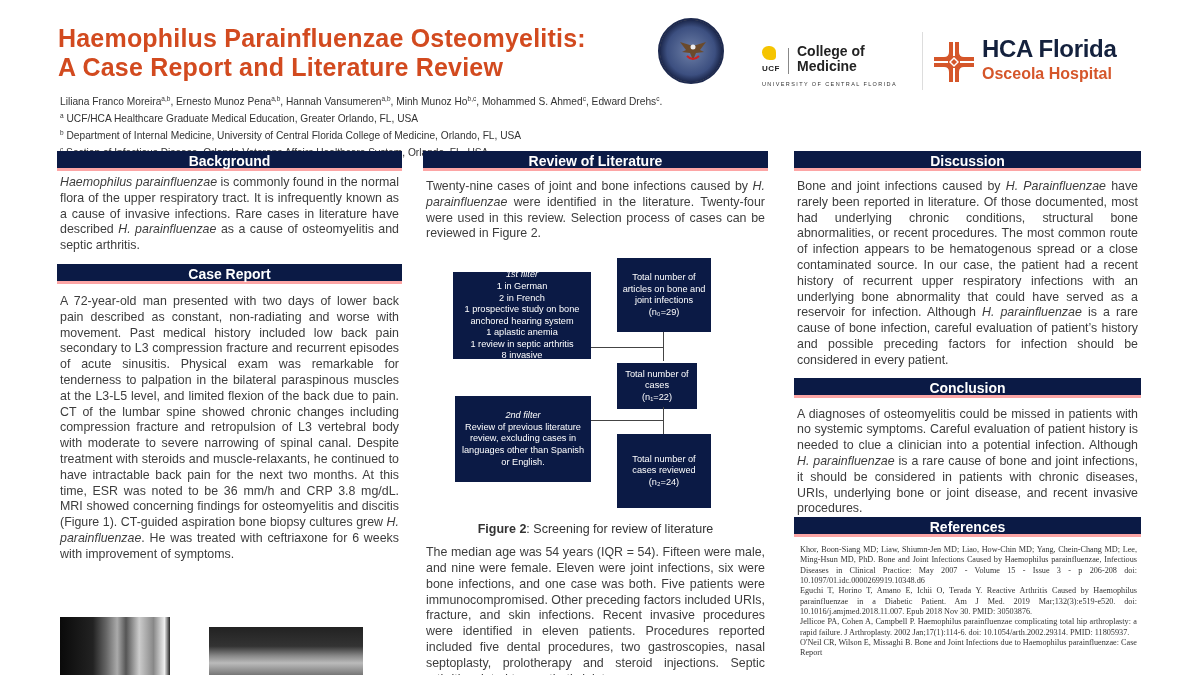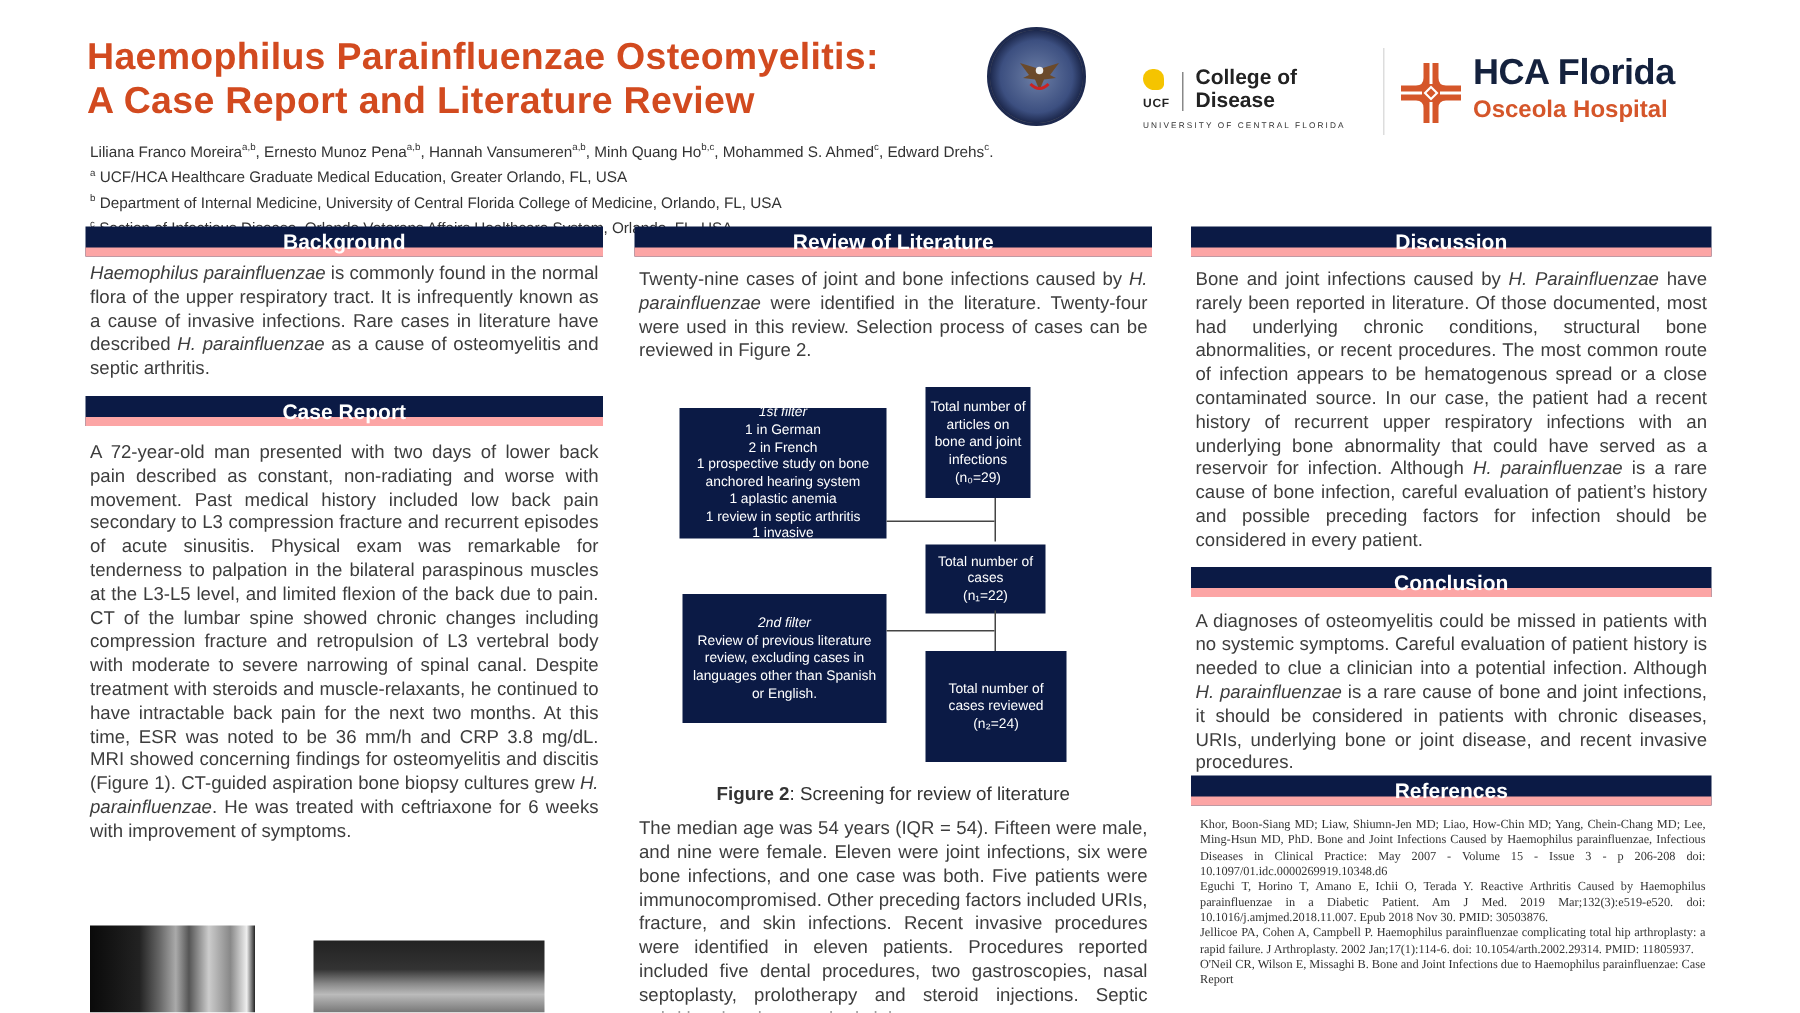--- a/index.html
+++ b/index.html
@@ -21,21 +21,21 @@
   .vdivider { position: absolute; left: 922px; top: 32px; width: 1px; height: 58px; background: #ddd; }
   .hca-cross { position: absolute; left: 932px; top: 40px; width: 44px; height: 44px; }
   .hca-name { position: absolute; left: 982px; top: 36px; font-weight: bold; font-size: 24px; line-height: 26px; color: #14213d; white-space: nowrap; letter-spacing: -0.3px; }
   .hca-sub { position: absolute; left: 982px; top: 64px; font-weight: bold; font-size: 16px; line-height: 20px; color: #d5562a; white-space: nowrap; }
 
   .col { position: absolute; top: 151px; }
   .col1 { left: 57px; width: 345px; }
   .col2 { left: 423px; width: 345px; }
   .col3 { left: 794px; width: 347px; }
 
-  .sec-head { background: #0b1a45; color: #fff; font-weight: bold; font-size: 14px; text-align: center; height: 20px; line-height: 20px; border-bottom: 6px solid #fca5a5; }
+  .sec-head { background: #0b1a45; color: #fff; font-weight: bold; font-size: 14px; text-align: center; height: 20px; line-height: 20px; border-bottom: 3px solid #fca5a5; }
   .body-text { font-size: 12.4px; line-height: 15.8px; color: #3d3d3d; text-align: justify; padding: 3px 3px 0 3px; }
   .body-text i { font-style: italic; }
 
   .flow { position: relative; height: 268px; margin-top: 8px; }
   .fbox { position: absolute; background: #0b1a45; color: #fff; font-size: 9.2px; line-height: 11.6px; text-align: center; display: flex; flex-direction: column; justify-content: center; align-items: center; padding: 3px; }
   .fbox i { font-style: italic; }
   .fline { position: absolute; background: #444; }
   .fig-cap { font-size: 12.5px; text-align: center; color: #333; margin-top: 4px; }
   .fig-cap b { font-weight: bold; }
 
@@ -52,21 +52,21 @@
 <div class="title">
   <div>Haemophilus Parainfluenzae Osteomyelitis:</div>
   <div>A Case Report and Literature Review</div>
 </div>
 
 <div class="authors">
   <div>
     <span>Liliana Franco Moreira</span><sup>a,b</sup>,
     <span>Ernesto Munoz Pena</span><sup>a,b</sup>,
     <span>Hannah Vansumeren</span><sup>a,b</sup>,
-    <span>Minh Quang Ho</span><sup>b,c</sup>,
+    <span>Minh Munoz Ho</span><sup>b,c</sup>,
     <span>Mohammed S. Ahmed</span><sup>c</sup>,
     <span>Edward Drehs</span><sup>c</sup>.
   </div>
   <div><sup>a</sup> <span>UCF/HCA Healthcare Graduate Medical Education, Greater Orlando, FL, USA</span></div>
   <div><sup>b</sup> <span>Department of Internal Medicine, University of Central Florida College of Medicine, Orlando, FL, USA</span></div>
   <div><sup>c</sup> <span>Section of Infectious Disease, Orlando Veterans Affairs Healthcare System, Orlando, FL, USA</span></div>
 </div>
 
 <div class="logo-va">
   <svg class="eagle" viewBox="0 0 30 24">
@@ -75,21 +75,21 @@
     <path d="M9 16 Q15 22 21 16" stroke="#c22" stroke-width="2" fill="none"></path>
   </svg>
 </div>
 
 <div class="logo-ucf">
   <div class="ucf-peg"></div>
   <div class="ucf-txt">UCF</div>
   <div class="ucf-bar"></div>
   <div class="ucf-name">
     <div>College of</div>
-    <div>Disease</div>
+    <div>Medicine</div>
   </div>
   <div class="ucf-sub">UNIVERSITY OF CENTRAL FLORIDA</div>
 </div>
 
 <div class="vdivider"></div>
 
 <svg class="hca-cross" viewBox="0 0 44 44">
   <g fill="#d5562a">
     <path d="M17 2 h10 v10 q0 5 5 5 h10 v10 h-10 q-5 0 -5 5 v10 h-10 v-10 q0 -5 -5 -5 h-10 v-10 h10 q5 0 5 -5 z"></path>
   </g>
@@ -121,23 +121,23 @@
   <div class="body-text" style="padding-top:8px;"><span>Twenty-nine cases of joint and bone infections caused by </span><i>H. parainfluenzae</i><span> were identified in the literature. Twenty-four were used in this review. Selection process of  cases can be reviewed in Figure 2.</span></div>
 
   <div class="flow">
     <div class="fbox" style="left:30px; top:22px; width:138px; height:87px;">
       <i>1st filter</i>
       <div>1 in German</div>
       <div>2 in French</div>
       <div>1 prospective study on bone anchored hearing system</div>
       <div>1 aplastic anemia</div>
       <div>1 review in septic arthritis</div>
-      <div>1 invasive</div>
+      <div>8 invasive</div>
     </div>
-    <div class="fbox" style="left:194px; top:8px; width:70px; height:74px;">
+    <div class="fbox" style="left:194px; top:8px; width:94px; height:74px;">
       <div>Total number of articles on bone and joint infections</div>
       <div>(n₀=29)</div>
     </div>
     <div class="fbox" style="left:194px; top:113px; width:80px; height:46px;">
       <div>Total number of cases</div>
       <div>(n₁=22)</div>
     </div>
     <div class="fbox" style="left:32px; top:146px; width:136px; height:86px;">
       <i>2nd filter</i>
       <div>Review of previous literature review, excluding cases in languages other than Spanish or English.</div>

